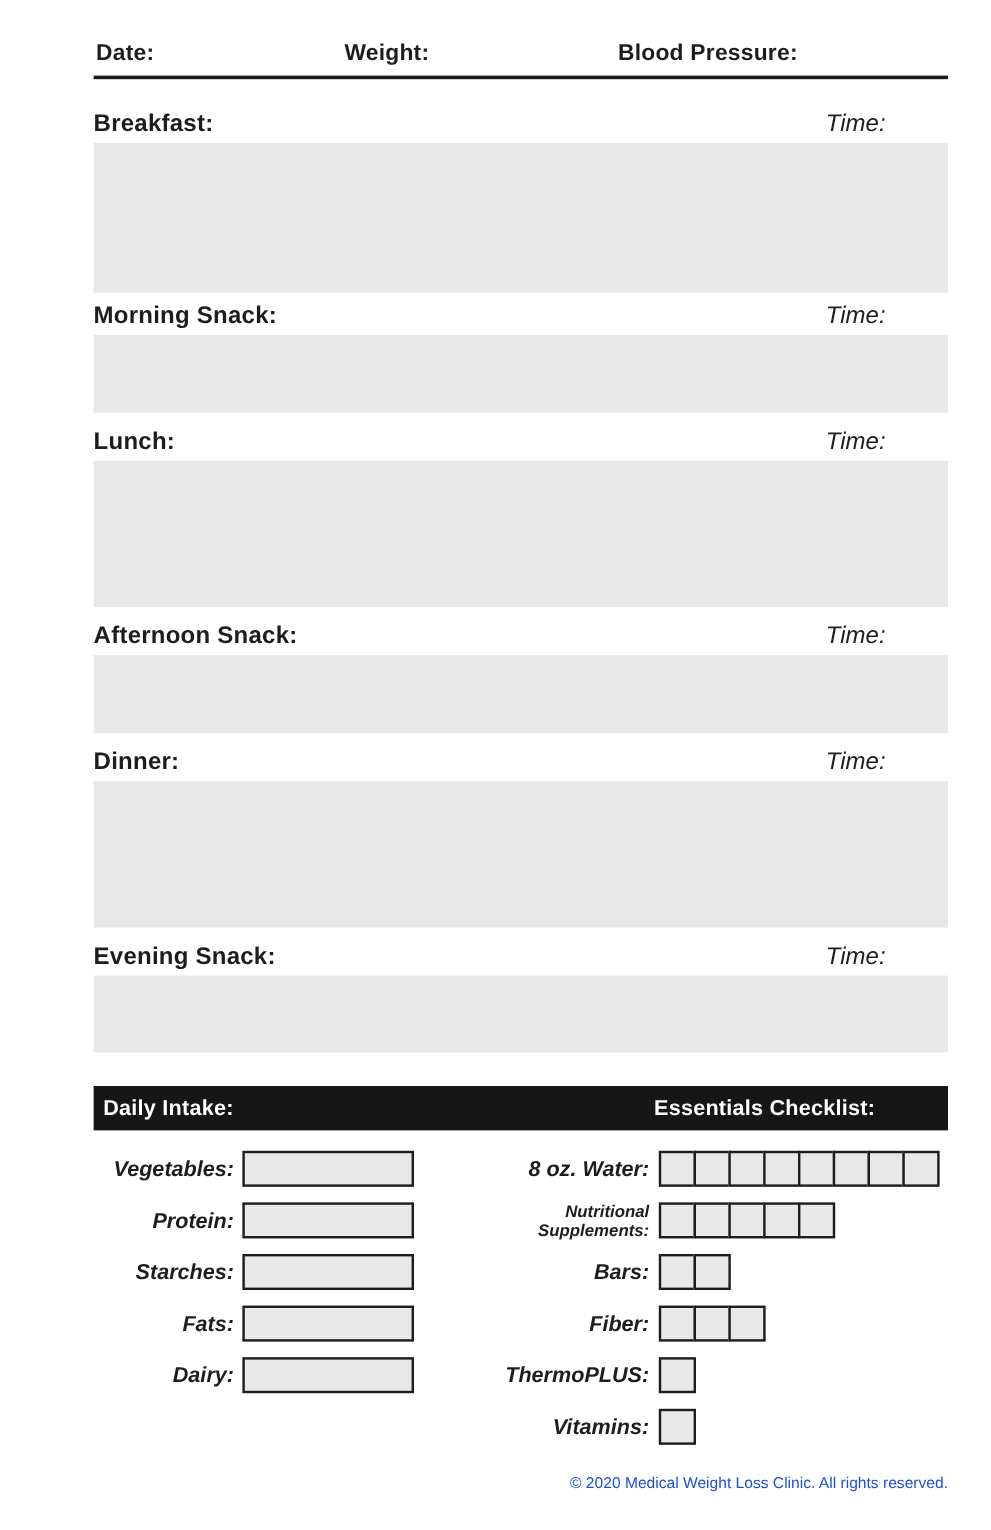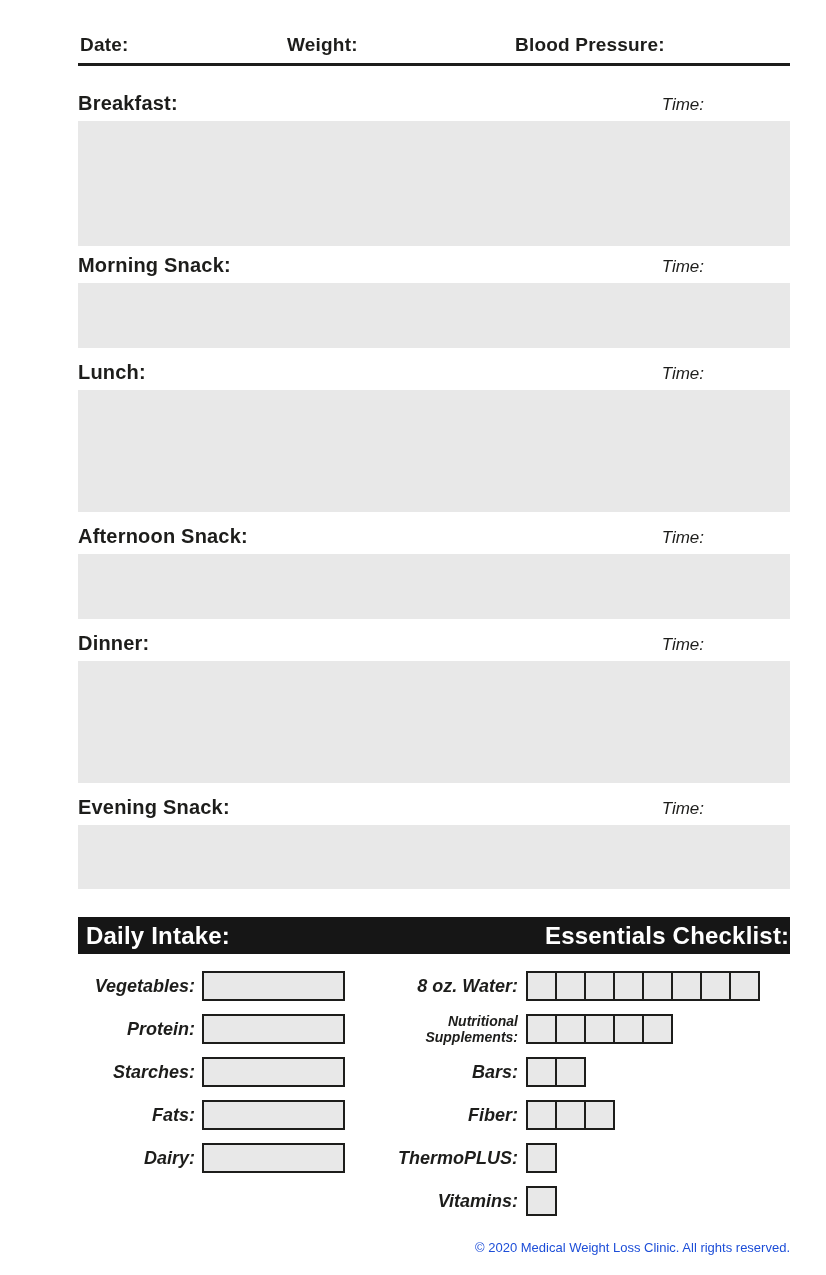--- a/index.html
+++ b/index.html
@@ -49,60 +49,60 @@
     align-items: baseline;
     line-height: 22px;
     margin-bottom: 5px;
   }
   .meal-title {
     font-size: 20px;
     font-weight: 700;
     letter-spacing: 0.2px;
   }
   .meal-time {
-    font-size: 17px;
+    font-size: 20px;
     font-style: italic;
-    margin-right: 86px;
+    margin-right: 52px;
   }
   .meal-box { background: #e8e8e8; width: 712px; }
   .h125 { height: 125px; }
   .h122 { height: 122px; }
   .h65  { height: 65px; }
   .h64  { height: 64px; }
 
   
   .bottom { margin-top: 28px; }
   .bar {
     position: relative;
     height: 37px;
     background: #161616;
   }
   .bar-title {
     position: absolute;
     top: 50%;
     transform: translateY(-50%);
     color: #ffffff;
-    font-size: 24px;
+    font-size: 18px;
     font-weight: 700;
     letter-spacing: 0.2px;
     white-space: nowrap;
     text-align: right;
   }
   .bar-left { left: 8px; }
   .bar-right { left: 467px; }
 
   
   .intake-area {
     position: relative;
     margin-top: 17px;
     height: 245px;
   }
   .col { position: absolute; top: 0; }
   .col-intake { left: 0; }
-  .col-checklist { left: 310px; }
+  .col-checklist { left: 333px; }
   .row {
     display: flex;
     align-items: center;
     height: 30px;
     margin-bottom: 13px;
   }
   .intake-label {
     width: 117px;
     text-align: right;
     font-size: 18px;

